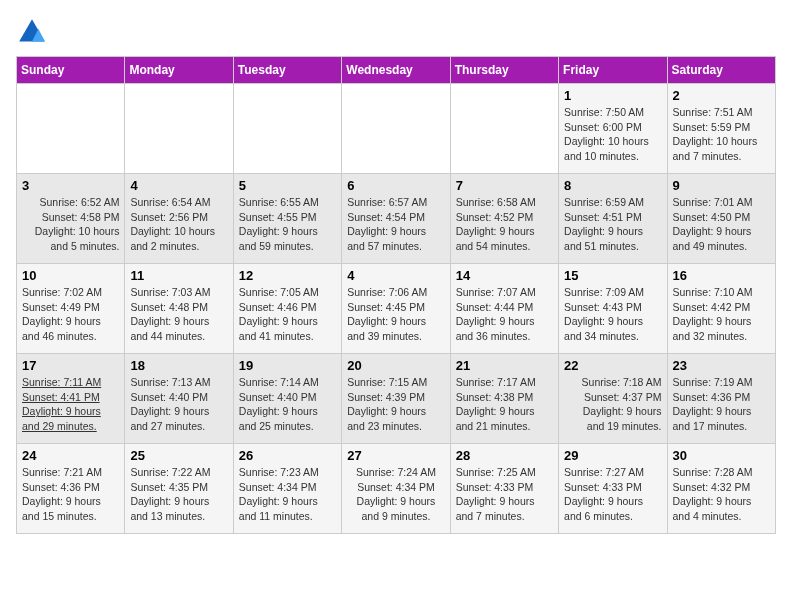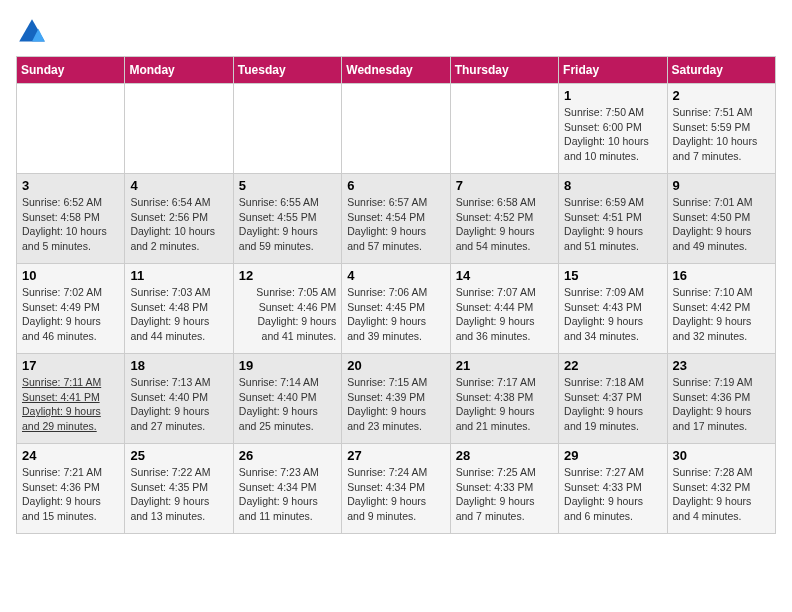--- a/index.html
+++ b/index.html
@@ -43,21 +43,21 @@
     .location-title {
       font-size: 14px;
       color: #555;
     }
     table {
       width: 100%;
       border-collapse: collapse;
       font-size: 11px;
     }
     thead tr {
-      background-color: #be185d;
+      background-color: #a21caf;
       color: #fff;
       margin-left: 15px;
     }
     thead th {
       padding: 6px 4px;
       text-align: left;
       font-size: 12px;
       font-weight: bold;
       border: 1px solid #ccc;
     }
@@ -143,21 +143,21 @@
         <td>
           <div class="day-num">2</div>
           <div class="day-info" style="white-space: pre-line;">Sunrise: 7:51 AM
 Sunset: 5:59 PM
 Daylight: 10 hours and 7 minutes.</div>
         </td>
       </tr>
       <tr>
         <td>
           <div class="day-num">3</div>
-          <div class="day-info" style="white-space: pre-line;">Sunrise: 6:52 AM
+          <div class="day-info" style="white-space: pre-line; text-align: right;">Sunrise: 6:52 AM
 Sunset: 4:58 PM
 Daylight: 10 hours and 5 minutes.</div>
         </td>
         <td>
           <div class="day-num">4</div>
           <div class="day-info" style="white-space: pre-line;">Sunrise: 6:54 AM
 Sunset: 2:56 PM
 Daylight: 10 hours and 2 minutes.</div>
         </td>
         <td>
@@ -199,21 +199,21 @@
 Daylight: 9 hours and 46 minutes.</div>
         </td>
         <td>
           <div class="day-num">11</div>
           <div class="day-info" style="white-space: pre-line;">Sunrise: 7:03 AM
 Sunset: 4:48 PM
 Daylight: 9 hours and 44 minutes.</div>
         </td>
         <td>
           <div class="day-num">12</div>
-          <div class="day-info" style="white-space: pre-line; text-align: right;">Sunrise: 7:05 AM
+          <div class="day-info" style="white-space: pre-line;">Sunrise: 7:05 AM
 Sunset: 4:46 PM
 Daylight: 9 hours and 41 minutes.</div>
         </td>
         <td>
           <div class="day-num">4</div>
           <div class="day-info" style="white-space: pre-line;">Sunrise: 7:06 AM
 Sunset: 4:45 PM
 Daylight: 9 hours and 39 minutes.</div>
         </td>
         <td>
@@ -261,21 +261,21 @@
 Daylight: 9 hours and 23 minutes.</div>
         </td>
         <td>
           <div class="day-num">21</div>
           <div class="day-info" style="white-space: pre-line;">Sunrise: 7:17 AM
 Sunset: 4:38 PM
 Daylight: 9 hours and 21 minutes.</div>
         </td>
         <td>
           <div class="day-num">22</div>
-          <div class="day-info" style="white-space: pre-line;">Sunrise: 7:18 AM
+          <div class="day-info" style="white-space: pre-line; text-align: right;">Sunrise: 7:18 AM
 Sunset: 4:37 PM
 Daylight: 9 hours and 19 minutes.</div>
         </td>
         <td>
           <div class="day-num">23</div>
           <div class="day-info" style="white-space: pre-line;">Sunrise: 7:19 AM
 Sunset: 4:36 PM
 Daylight: 9 hours and 17 minutes.</div>
         </td>
       </tr>
@@ -293,21 +293,21 @@
 Daylight: 9 hours and 13 minutes.</div>
         </td>
         <td>
           <div class="day-num">26</div>
           <div class="day-info" style="white-space: pre-line;">Sunrise: 7:23 AM
 Sunset: 4:34 PM
 Daylight: 9 hours and 11 minutes.</div>
         </td>
         <td>
           <div class="day-num">27</div>
-          <div class="day-info" style="white-space: pre-line;">Sunrise: 7:24 AM
+          <div class="day-info" style="white-space: pre-line; text-align: center;">Sunrise: 7:24 AM
 Sunset: 4:34 PM
 Daylight: 9 hours and 9 minutes.</div>
         </td>
         <td>
           <div class="day-num">28</div>
           <div class="day-info" style="white-space: pre-line;">Sunrise: 7:25 AM
 Sunset: 4:33 PM
 Daylight: 9 hours and 7 minutes.</div>
         </td>
         <td>

